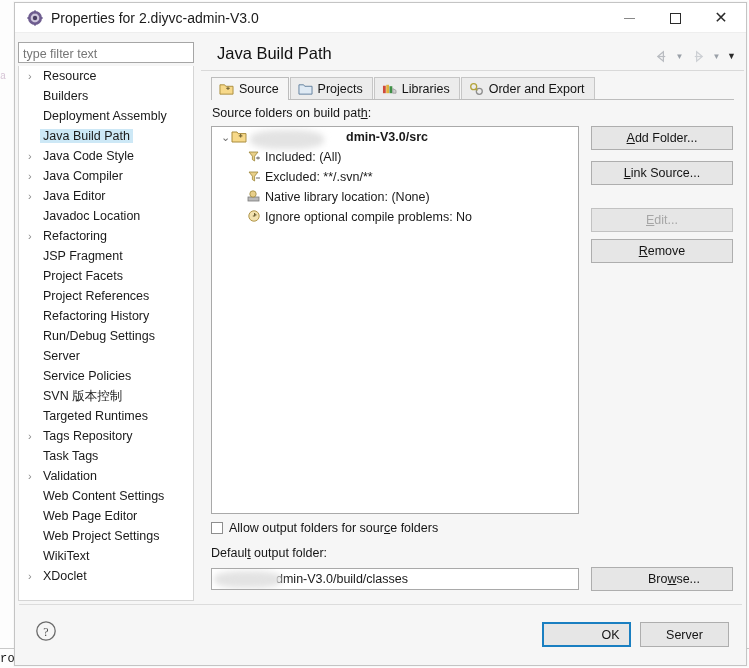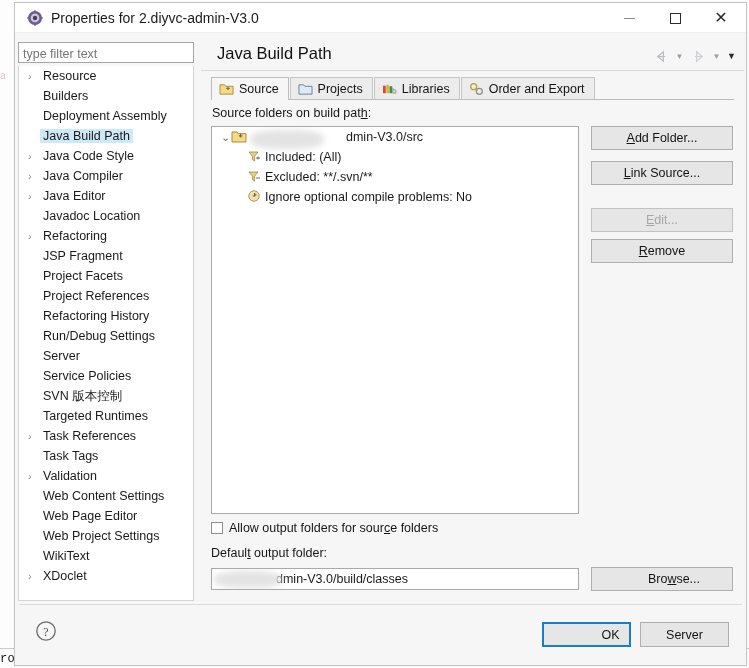--- a/index.html
+++ b/index.html
@@ -409,21 +409,21 @@
           <div class="tree-item"><span class="arrow">›</span><span>Refactoring</span></div>
           <div class="tree-item"><span>JSP Fragment</span></div>
           <div class="tree-item"><span>Project Facets</span></div>
           <div class="tree-item"><span>Project References</span></div>
           <div class="tree-item"><span>Refactoring History</span></div>
           <div class="tree-item"><span>Run/Debug Settings</span></div>
           <div class="tree-item"><span>Server</span></div>
           <div class="tree-item"><span>Service Policies</span></div>
           <div class="tree-item"><span>SVN 版本控制</span></div>
           <div class="tree-item"><span>Targeted Runtimes</span></div>
-          <div class="tree-item"><span class="arrow">›</span><span>Task References</span></div>
+          <div class="tree-item"><span class="arrow">›</span><span>Tags Repository</span></div>
           <div class="tree-item"><span>Task Tags</span></div>
           <div class="tree-item"><span class="arrow">›</span><span>Validation</span></div>
           <div class="tree-item"><span>Web Content Settings</span></div>
           <div class="tree-item"><span>Web Page Editor</span></div>
           <div class="tree-item"><span>Web Project Settings</span></div>
           <div class="tree-item"><span>WikiText</span></div>
           <div class="tree-item"><span class="arrow">›</span><span>XDoclet</span></div>
         </div>
     </div>
 
@@ -493,29 +493,33 @@
       </div>
       <div class="tabs-rule"></div>
 
       <div class="section-label">Source folders on build pat<span class="u">h</span>:</div>
 
       <div class="src-list">
         <div id="src-host">
             <div class="src-row lvl0"><span class="twisty">⌄</span><span class="ricon"><svg width="16" height="15" viewBox="0 0 16 15">
                   <path d="M1 3 h5 l1.2 1.6 H15 V13 H1 Z" fill="#f7d98a" stroke="#a98c3c" stroke-width="1"></path>
                   <path d="M9 5 h1.2 v1.2 h1.2 v1.2 h-1.2 v1.2 H9 V7.4 H7.8 V6.2 H9 Z" fill="#7a6a3a"></path>
-                </svg></span><span style="margin-left: 96px;">dmin-V3.0/src</span></div>
+                </svg></span><span style="margin-left: 96px; font-weight: bold;">dmin-V3.0/src</span></div>
             <div class="src-row lvl1"><span class="ricon"><svg width="16" height="15" viewBox="0 0 16 15">
                   <path d="M3 3 h9 l-3.4 4.2 V12 L6.4 10.6 V7.2 Z" fill="#e8cf8a" stroke="#9c8638" stroke-width=".8"></path>
                   <path d="M10 9 h4 M12 7.5 v3" stroke="#6a6a6a" stroke-width="1"></path>
                 </svg></span><span>Included: (All)</span></div>
             <div class="src-row lvl1"><span class="ricon"><svg width="16" height="15" viewBox="0 0 16 15">
                   <path d="M3 3 h9 l-3.4 4.2 V12 L6.4 10.6 V7.2 Z" fill="#e8cf8a" stroke="#9c8638" stroke-width=".8"></path>
                   <path d="M10 9 h4" stroke="#6a6a6a" stroke-width="1"></path>
                 </svg></span><span>Excluded: **/.svn/**</span></div>
+            <div class="src-row lvl1"><span class="ricon"><svg width="16" height="15" viewBox="0 0 16 15">
+                  <rect x="2" y="8" width="11" height="4" fill="#b9b9b9" stroke="#7a7a7a" stroke-width=".8"></rect>
+                  <circle cx="7" cy="5" r="3.2" fill="#e8cf8a" stroke="#9c8638" stroke-width=".8"></circle>
+                </svg></span><span>Native library location: (None)</span></div>
             <div class="src-row lvl1"><span class="ricon"><svg width="16" height="15" viewBox="0 0 16 15">
                   <circle cx="8" cy="7" r="5.2" fill="#f2e2b0" stroke="#a98c3c" stroke-width=".9"></circle>
                   <path d="M8 4 h1.2 v1.2 h1.2 v1.2 H9.2 v1.2 H8 V7.6 H6.8 V6.4 H8 Z" fill="#6d5f33"></path>
                 </svg></span><span>Ignore optional compile problems: No</span></div>
           </div>
         <div class="blob" style="left:38px; top:3px; width:74px; height:19px;"></div>
       </div>
 
       <div class="sidebtn" style="top:90px;">
         <span><span class="u">A</span>dd Folder...</span>

